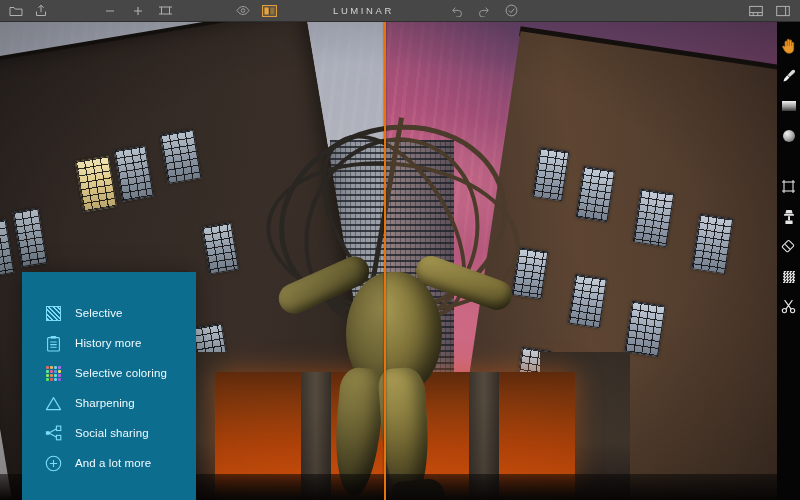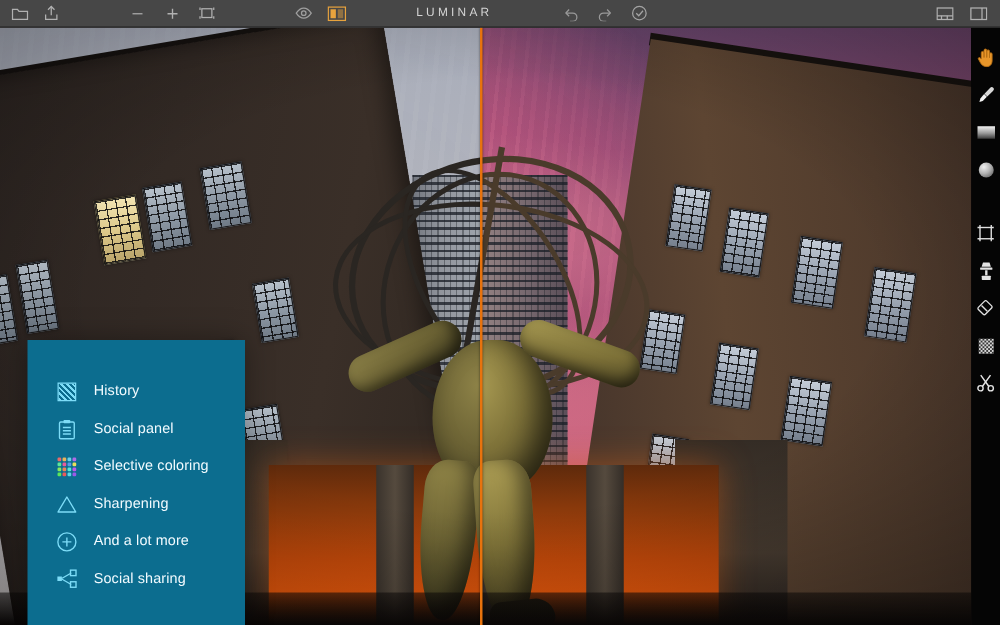--- a/index.html
+++ b/index.html
@@ -662,32 +662,32 @@
       </svg>
     </div>
   </div>
 
   <div class="feature-panel">
 
     <div class="feature-row">
       <span class="feature-icon">
         <span class="ic-textures"></span>
       </span>
-      <span class="feature-label">History</span>
+      <span class="feature-label">Selective</span>
     </div>
 
     <div class="feature-row">
       <span class="feature-icon">
         <svg width="15" height="17" viewBox="0 0 15 17" fill="none" stroke="#7ddcf7" stroke-width="1.1">
           <rect x="1.6" y="2.6" width="11.8" height="13.4" rx="1"></rect>
           <rect x="4.8" y="0.9" width="5.4" height="2.6" rx=".6" fill="#7ddcf7" stroke="none"></rect>
           <path d="M4.3 7h6.4M4.3 9.6h6.4M4.3 12.2h6.4"></path>
         </svg>
       </span>
-      <span class="feature-label">Social panel</span>
+      <span class="feature-label">History more</span>
     </div>
 
     <div class="feature-row">
       <span class="feature-icon">
         <span class="ic-selective">
             <i style="background: rgb(232, 106, 106);"></i>
             <i style="background: rgb(232, 180, 90);"></i>
             <i style="background: rgb(106, 208, 232);"></i>
             <i style="background: rgb(176, 106, 232);"></i>
             <i style="background: rgb(90, 232, 154);"></i>
@@ -711,34 +711,34 @@
       <span class="feature-icon">
         <svg width="17" height="15" viewBox="0 0 17 15" fill="none" stroke="#7ddcf7" stroke-width="1.1" stroke-linejoin="round">
           <path d="M8.5 1.6L15.6 13.6H1.4z"></path>
         </svg>
       </span>
       <span class="feature-label">Sharpening</span>
     </div>
 
     <div class="feature-row">
       <span class="feature-icon">
-        <svg width="17" height="17" viewBox="0 0 17 17" fill="none" stroke="#7ddcf7" stroke-width="1.1">
-          <circle cx="8.5" cy="8.5" r="7.2"></circle>
-          <path d="M8.5 4.9v7.2M4.9 8.5h7.2"></path>
-        </svg>
-      </span>
-      <span class="feature-label">And a lot more</span>
-    </div>
-
-    <div class="feature-row">
-      <span class="feature-icon">
         <svg width="17" height="16" viewBox="0 0 17 16" fill="none" stroke="#7ddcf7" stroke-width="1.1">
           <path d="M4 8l8-4.6M4 8l8 4.6"></path>
           <rect x="0.9" y="6.2" width="3.6" height="3.6" fill="#7ddcf7" stroke="none"></rect>
           <rect x="11.4" y="1.1" width="4.4" height="4.4" fill="none"></rect>
           <rect x="11.4" y="10.4" width="4.4" height="4.4" fill="none"></rect>
         </svg>
       </span>
       <span class="feature-label">Social sharing</span>
     </div>
+
+    <div class="feature-row">
+      <span class="feature-icon">
+        <svg width="17" height="17" viewBox="0 0 17 17" fill="none" stroke="#7ddcf7" stroke-width="1.1">
+          <circle cx="8.5" cy="8.5" r="7.2"></circle>
+          <path d="M8.5 4.9v7.2M4.9 8.5h7.2"></path>
+        </svg>
+      </span>
+      <span class="feature-label">And a lot more</span>
+    </div>
   </div>
 
 </div>
 
 </body></html>

